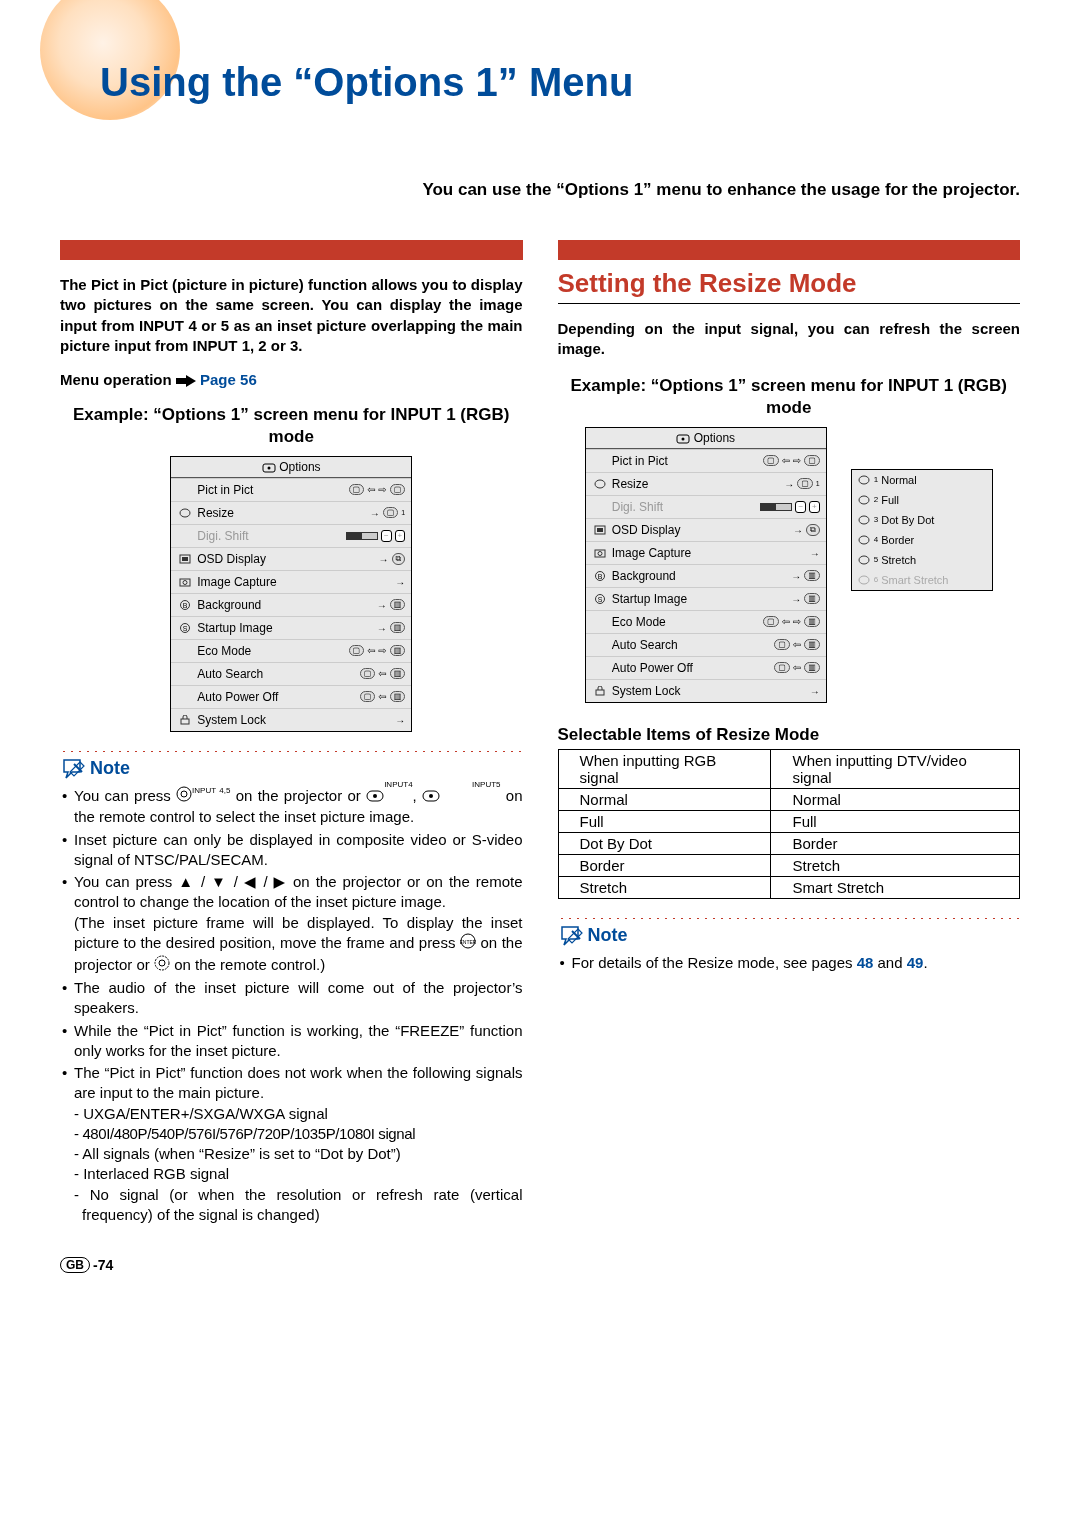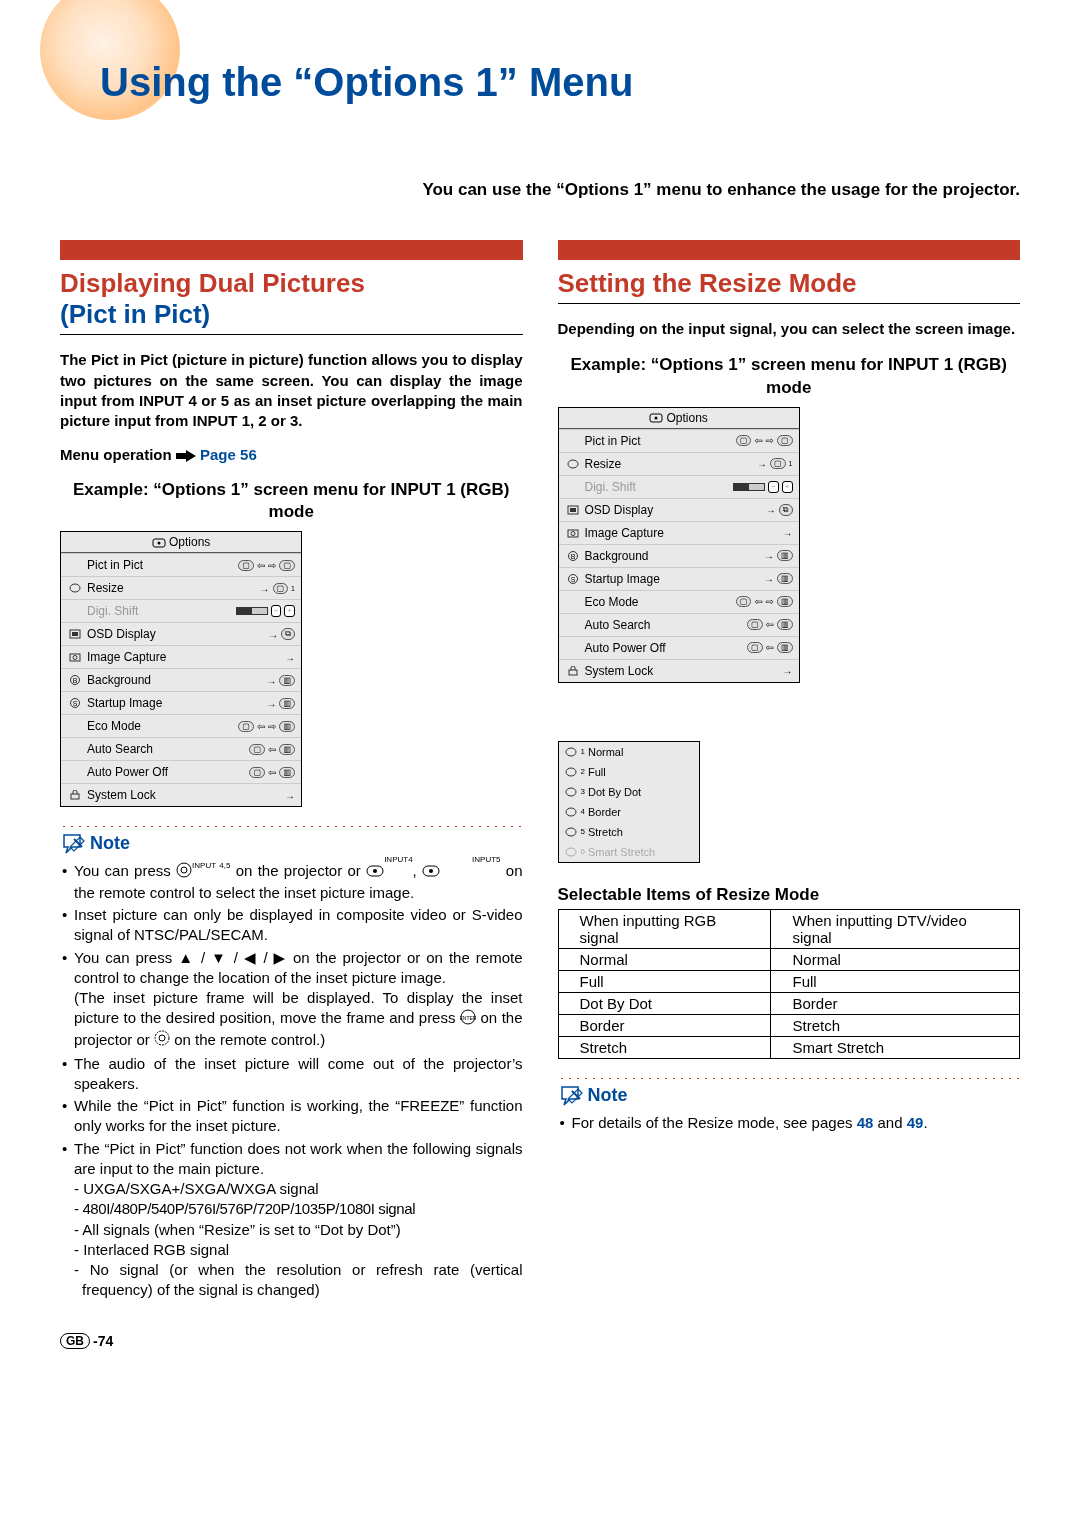--- a/index.html
+++ b/index.html
@@ -94,22 +94,21 @@
     font-size: 17px;
     font-weight: bold;
     text-align: center;
     margin: 10px 0 8px 0;
     line-height: 1.3;
   }
   
   .osd-wrap {
     display: flex;
     justify-content: center;
-    gap: 16px;
-    flex-direction: column;
+    gap: 24px;
   }
   .osd {
     border: 1.5px solid #000;
     width: 240px;
     font-size: 12px;
     background: #e9e9e9;
   }
   .osd-header {
     text-align: center;
     padding: 3px 0;
@@ -287,24 +286,20 @@
     <div class="title-circle"></div>
     <h1 class="page-title">Using the “Options 1” Menu</h1>
   </div>
 
   <p class="intro">You can use the “Options 1” menu to enhance the usage for the projector.</p>
 
   <div class="columns">
 
     <div class="col">
       <div class="red-bar"></div>
-      <h2 class="section-title">
-        <span>Displaying Dual Pictures</span><br>
-        <span class="sub">(Pict in Pict)</span>
-      </h2>
       <p class="body-text bold">The Pict in Pict (picture in picture) function allows you to display two pictures on the same screen. You can display the image input from INPUT 4 or 5 as an inset picture overlapping the main picture input from INPUT 1, 2 or 3.</p>
       <p class="menu-op">
         <span>Menu operation</span>
         <span class="arrow">
           <svg width="20" height="12">
               <polygon points="0,3 10,3 10,0 20,6 10,12 10,9 0,9" fill="#000"></polygon>
             </svg>
         </span>
         <span class="page-link">Page 56</span>
       </p>
@@ -438,34 +433,34 @@
                 <text x="8" y="11" font-size="5" text-anchor="middle">ENTER</text>
               </svg></span> on the projector or <span class="inline-icon"><svg width="16" height="16">
                 <circle cx="8" cy="8" r="7" fill="none" stroke="#000" stroke-dasharray="2 1"></circle>
                 <circle cx="8" cy="8" r="3" fill="none" stroke="#000"></circle>
               </svg></span> on the remote control.)</li>
         <li>The audio of the inset picture will come out of the projector’s speakers.</li>
         <li>While the “Pict in Pict” function is working, the “FREEZE” function only works for the inset picture.</li>
         <li>
           <span>The “Pict in Pict” function does not work when the following signals are input to the main picture.</span>
           <ul class="subnotes">
-            <li>UXGA/SXGA+/SXGA/WXGA signal</li>
+            <li>UXGA/ENTER+/SXGA/WXGA signal</li>
             <li style="letter-spacing:-0.4px;">480I/480P/540P/576I/576P/720P/1035P/1080I signal</li>
             <li>All signals (when “Resize” is set to “Dot by Dot”)</li>
             <li>Interlaced RGB signal</li>
             <li>No signal (or when the resolution or refresh rate (vertical frequency) of the signal is changed)</li>
           </ul>
         </li>
       </ul>
     </div>
 
     <div class="col">
       <div class="red-bar"></div>
       <h2 class="section-title">Setting the Resize Mode</h2>
-      <p class="body-text bold">Depending on the input signal, you can select the screen image.</p>
+      <p class="body-text bold">Depending on the input signal, you can refresh the screen image.</p>
       <p class="example-title">Example: “Options 1” screen menu for INPUT 1 (RGB) mode</p>
 
       <div class="osd-wrap">
         <div class="osd">
           <div class="osd-header">
             <svg width="14" height="10">
                 <rect x="1" y="1" width="12" height="8" rx="2" fill="none" stroke="#000"></rect>
                 <circle cx="7" cy="5" r="1.5" fill="#000"></circle>
               </svg>
             <span>Options</span>

